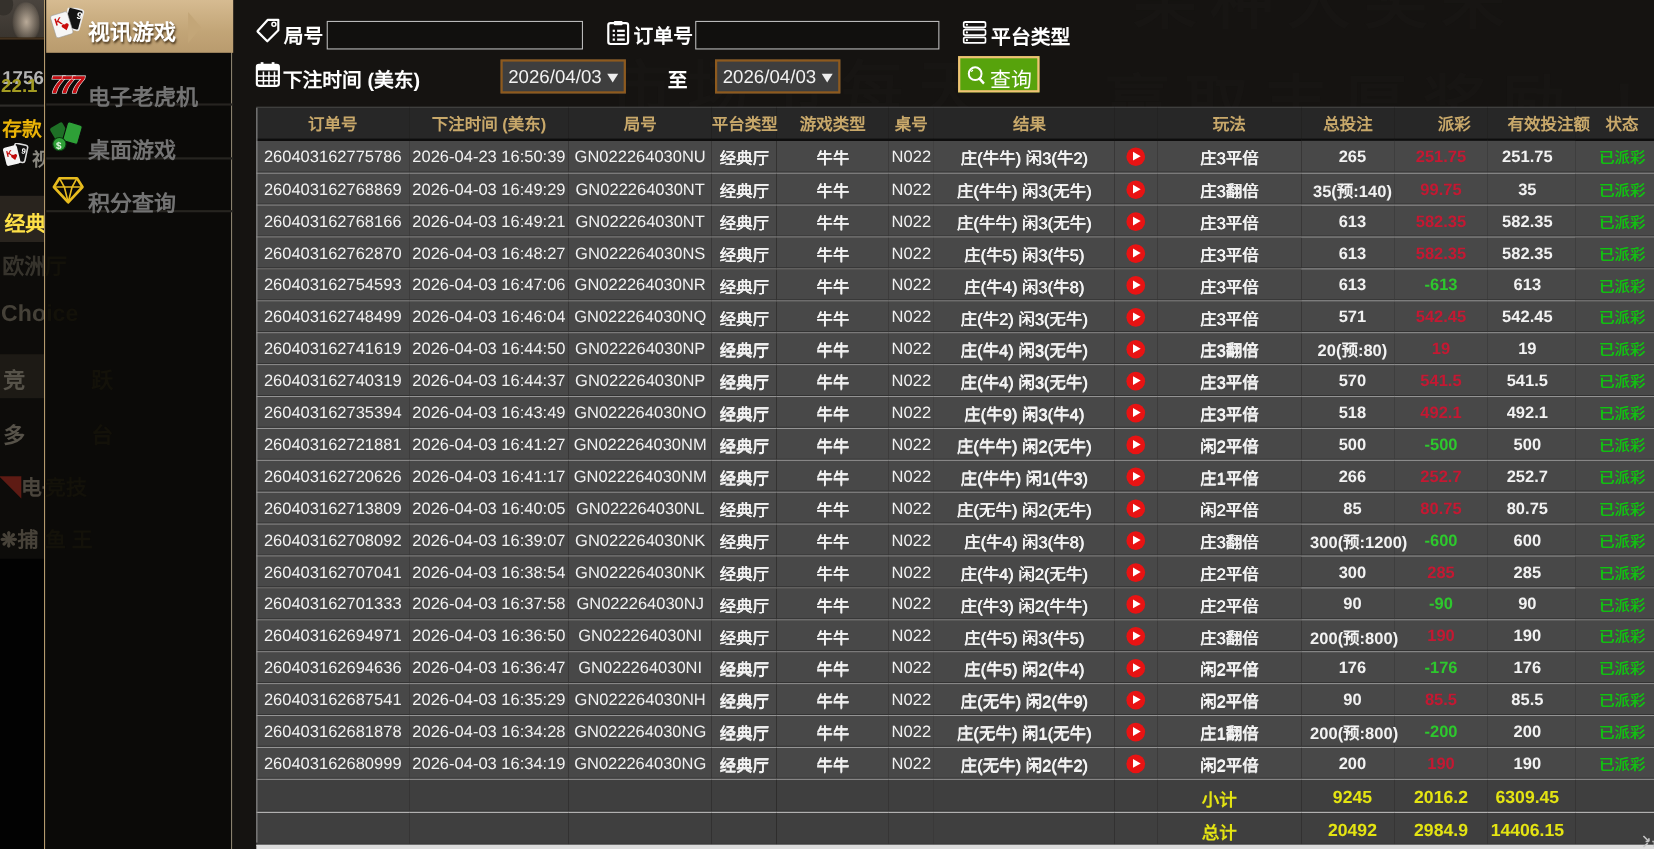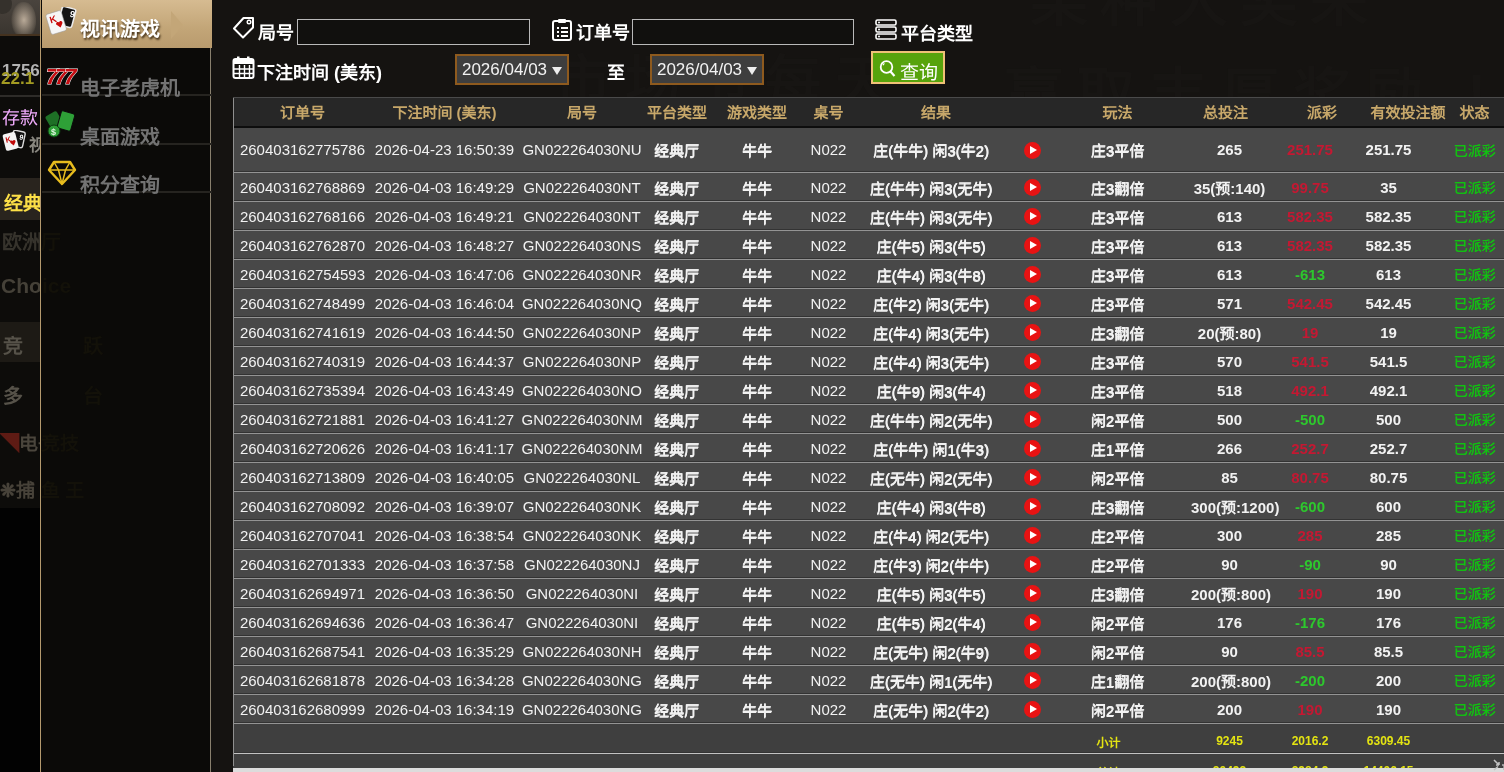--- a/index.html
+++ b/index.html
@@ -15,21 +15,21 @@
   background:linear-gradient(#4a443e,#3a352f) ;
   border-bottom:2px solid #44321f; overflow:hidden; }
 #strip .avatar:before { content:""; position:absolute; left:10px; top:2px; width:26px; height:40px;
   background:radial-gradient(ellipse 13px 19px at 14px 18px, #b9aa98 0%, #a8988432 90%, #b3a49200 100%);
   border-radius:45%; }
 #strip .avatar:after { content:""; position:absolute; left:-6px; top:-6px; width:18px; height:20px;
   background:#35312c; border-radius:50%; }
 #strip .t1756 { position:absolute; left:2px; top:45px; color:#b3b3b3; font-size:17px; font-weight:bold;margin-top:16px; }
 #strip .t221 { position:absolute; left:1px; top:69px; color:#a39b22; font-size:17px; font-weight:bold; }
 #strip .sep { position:absolute; left:0; top:95px; width:40px; height:2px; background:#2e2c29; }
-#strip .ck  { position:absolute; left:2px; top:103px; color:#f0abfc; font-size:18px; font-weight:normal; }
+#strip .ck  { position:absolute; left:2px; top:103px; color:#eab308; font-size:18px; font-weight:bold; }
 #strip .vicon { position:absolute; left:2px; top:130px; }
 #strip .vtxt { position:absolute; left:29px; top:131px; color:#8a8880; font-size:17px; font-weight:bold; }
 #strip .jd { position:absolute; left:0; top:178px; width:40px; height:42px; background:#29241e; }
 #strip .jd span { position:absolute; left:4px; top:10px; color:#fde047; font-size:19px; font-weight:bold; white-space:nowrap; }
 #strip .oz { position:absolute; left:2px; top:226px; color:#36332c; font-size:20px; font-weight:bold; white-space:nowrap;}
 #strip .cho { position:absolute; left:1px; top:274px; color:#454138; font-size:21px; font-weight:bold; white-space:nowrap;}
 #strip .jing { position:absolute; left:0px; top:322px; width:40px; height:40px; background:#1d1a15;}
 #strip .jing span{ position:absolute; left:3px; top:8px; color:#565249; font-size:20px; font-weight:bold;}
 #strip .duo { position:absolute; left:3px; top:380px; color:#565249; font-size:20px; font-weight:bold;}
 #strip .dz { position:absolute; left:0px; top:428px; color:#4a453c; font-size:19px; font-weight:bold; white-space:nowrap;}
@@ -81,22 +81,22 @@
 #tbl td:nth-child(10){ padding-left:8px; }
 #tbl td:nth-child(13){ padding-left:8px; }
 #tbl tbody td { height:29px; background:#484848; color:#f2f2f2; font-size:15px;
   border-bottom:1px solid #949494; box-shadow:inset 0 -1px 0 #333; }
 #tbl td.bnum { font-weight:bold; }
 #tbl td.cn { text-shadow:0.5px 0 0 currentColor, 0 0.5px 0 currentColor; }
 #tbl tbody td.bnum { overflow:visible; }
 #tbl td.pos { color:#c41832; }
 #tbl td.neg { color:#2dc82d; }
 #tbl td.paid { color:#12c112; font-size:14px; text-shadow:0.5px 0 0 currentColor; }
-#tbl tr.r1 td { height:46px; }
-#tbl tr.sum td { height:30px; padding-top:5px; background:#3f3f3f; color:#e4e412; font-weight:bold; font-size:12px;
+#tbl tr.r1 td { height:31px; }
+#tbl tr.sum td { height:30px; padding-top:5px; background:#3f3f3f; color:#e4e412; font-weight:bold; font-size:16px;
   border-bottom:1px solid #c2c2c2; }
 .play { display:inline-block; width:17px; height:17px; border-radius:50%; background:#e81313;
   position:relative; vertical-align:middle; }
 .play i { position:absolute; left:6px; top:4px; width:0; height:0;
   border-left:7px solid #fff; border-top:4.5px solid transparent; border-bottom:4.5px solid transparent; }
 #tblleft { position:absolute; left:233px; top:98px; width:1px; height:668px; background:#8f8f8f; }
 </style></head>
 <body>
 <div id="page">
 

